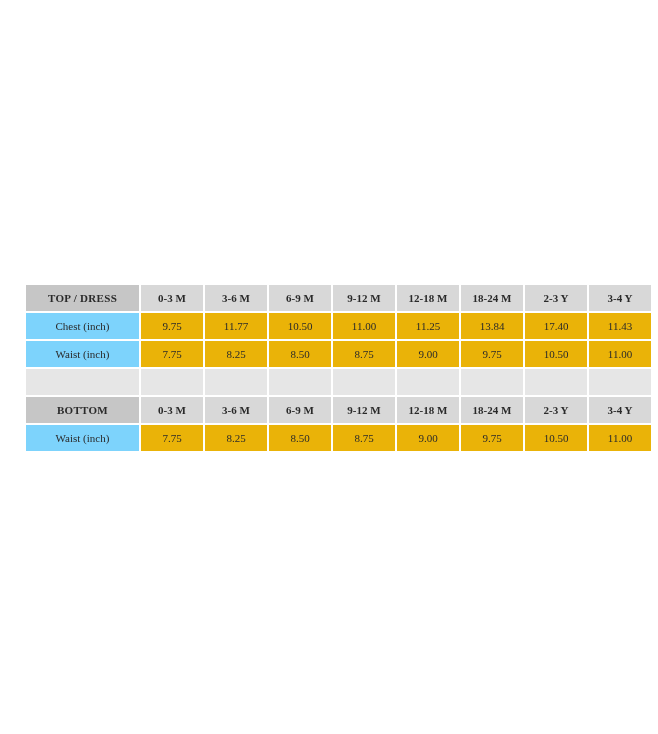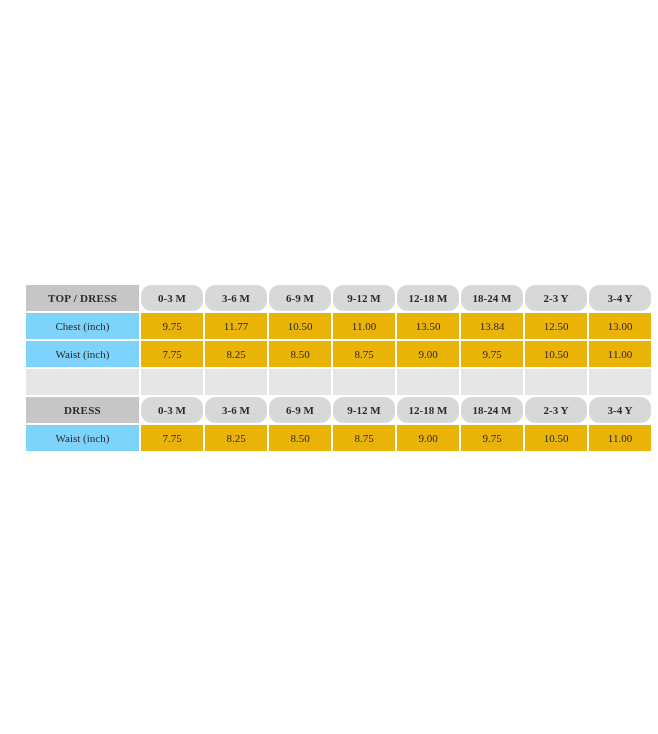--- a/index.html
+++ b/index.html
@@ -47,21 +47,20 @@
   
   td.section-label {
     background: #c6c6c6;
     font-weight: bold;
     letter-spacing: 0.3px;
   }
   td.section-size {
     background: #d8d8d8;
     font-weight: bold;
     font-size: 10.5px;
-    border-radius: 10px;
   }
 
   
   td.measure-label {
     background: #7dd3fc;
     font-weight: normal;
   }
   td.measure-value {
     background: #eab308;
     font-weight: normal;
@@ -102,24 +101,24 @@
         <td class="section-size">2-3 Y</td>
         <td class="section-size">3-4 Y</td>
       </tr>
 
       <tr>
         <td class="measure-label">Chest (inch)</td>
         <td class="measure-value">9.75</td>
         <td class="measure-value">11.77</td>
         <td class="measure-value">10.50</td>
         <td class="measure-value">11.00</td>
-        <td class="measure-value">13.50</td>
+        <td class="measure-value">11.25</td>
         <td class="measure-value">13.84</td>
-        <td class="measure-value">12.50</td>
-        <td class="measure-value">13.00</td>
+        <td class="measure-value">17.40</td>
+        <td class="measure-value">11.43</td>
       </tr>
 
       <tr>
         <td class="measure-label">Waist (inch)</td>
         <td class="measure-value">7.75</td>
         <td class="measure-value">8.25</td>
         <td class="measure-value">8.50</td>
         <td class="measure-value">8.75</td>
         <td class="measure-value">9.00</td>
         <td class="measure-value">9.75</td>
@@ -133,21 +132,21 @@
         <td class="spacer-cell"></td>
         <td class="spacer-cell"></td>
         <td class="spacer-cell"></td>
         <td class="spacer-cell"></td>
         <td class="spacer-cell"></td>
         <td class="spacer-cell"></td>
         <td class="spacer-cell"></td>
       </tr>
 
       <tr>
-        <td class="section-label">DRESS</td>
+        <td class="section-label">BOTTOM</td>
         <td class="section-size">0-3 M</td>
         <td class="section-size">3-6 M</td>
         <td class="section-size">6-9 M</td>
         <td class="section-size">9-12 M</td>
         <td class="section-size">12-18 M</td>
         <td class="section-size">18-24 M</td>
         <td class="section-size">2-3 Y</td>
         <td class="section-size">3-4 Y</td>
       </tr>
 

